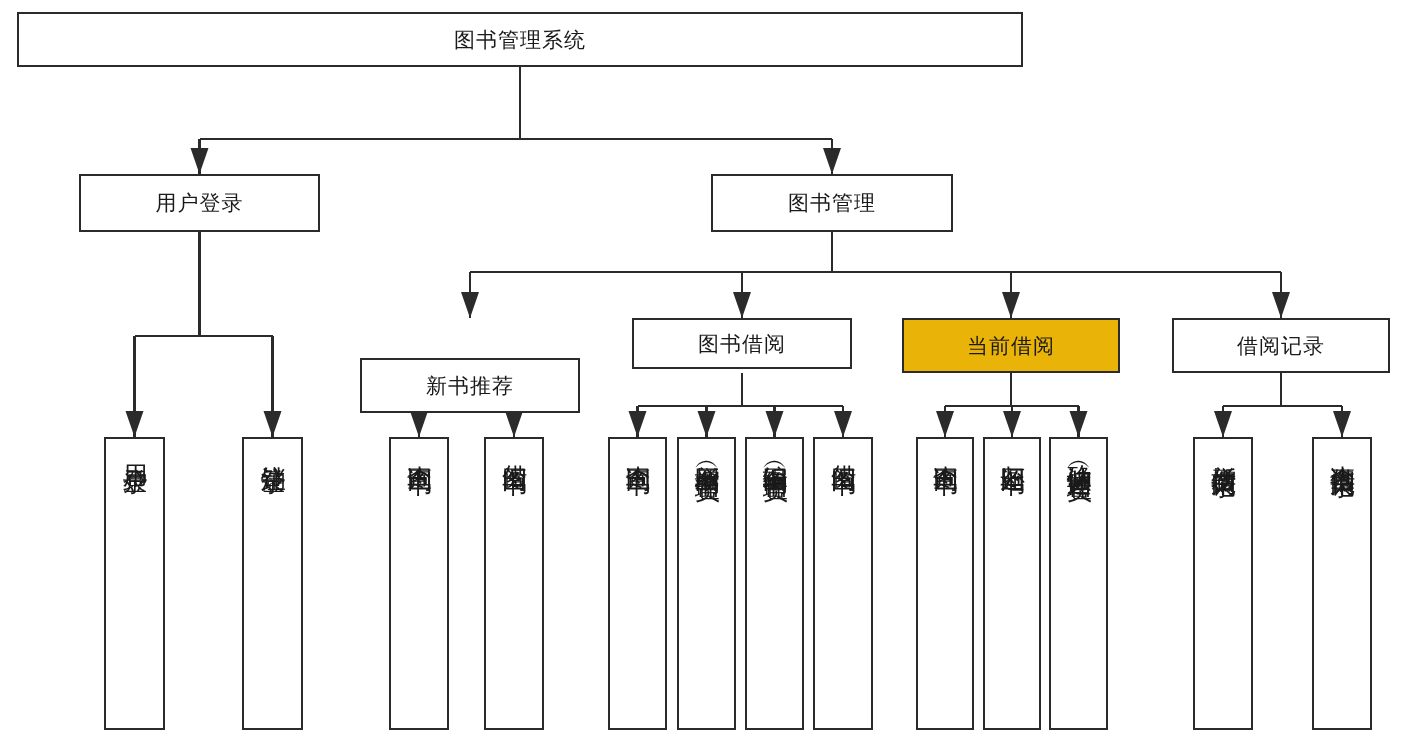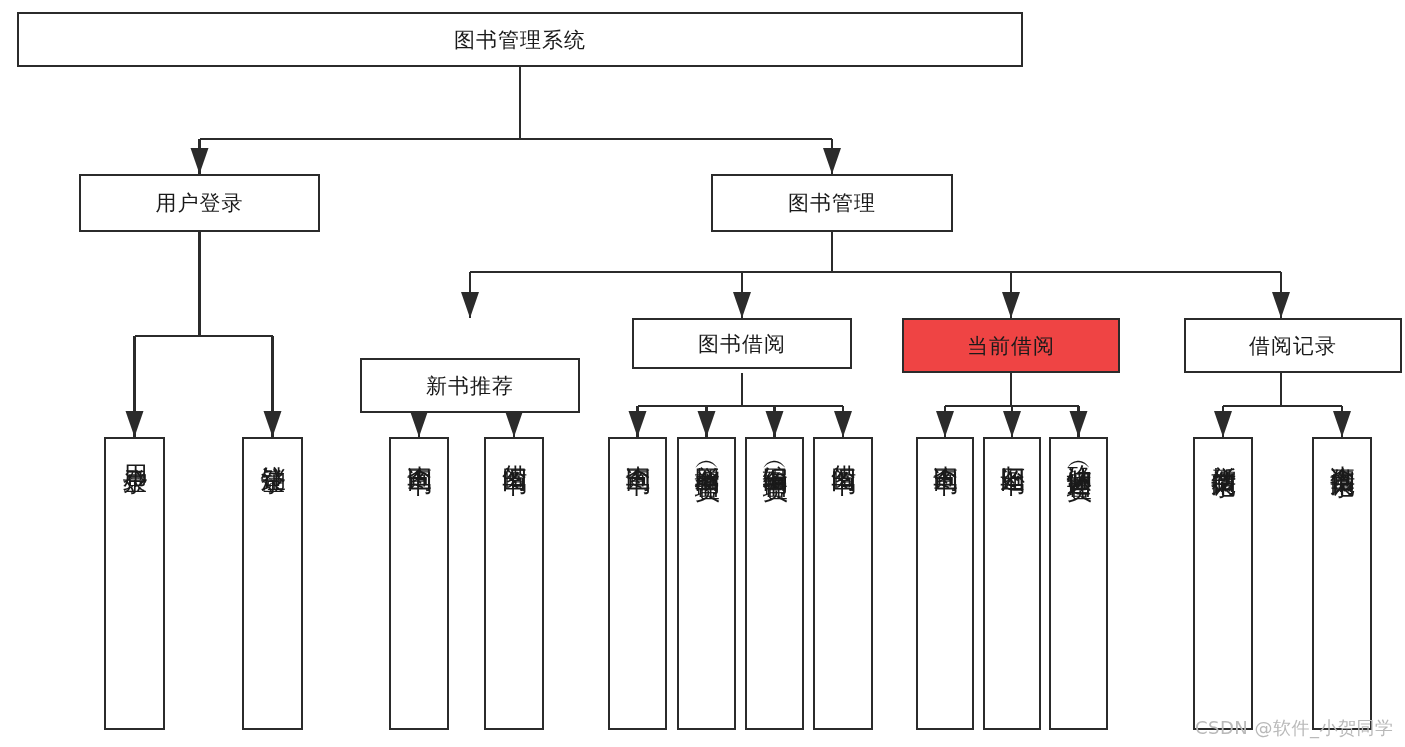--- a/index.html
+++ b/index.html
@@ -128,24 +128,24 @@
       </div>
       <div class="node horiz" style="left: 711px; top: 174px; width: 242px; height: 58px; border-color: rgb(43, 43, 43); background: rgb(255, 255, 255); color: rgb(26, 26, 26);">
         <span>图书管理</span>
       </div>
       <div class="node horiz" style="left: 360px; top: 318px; width: 220px; height: 55px; border-color: rgb(43, 43, 43); background: rgb(255, 255, 255); color: rgb(26, 26, 26); margin-top: 40px;">
         <span>新书推荐</span>
       </div>
       <div class="node horiz" style="left: 632px; top: 318px; width: 220px; height: 51px; border-color: rgb(43, 43, 43); background: rgb(255, 255, 255); color: rgb(26, 26, 26); justify-content: center;">
         <span>图书借阅</span>
       </div>
-      <div class="node horiz" style="left: 902px; top: 318px; width: 218px; height: 55px; border-color: rgb(43, 43, 43); background: #ef4444; color: rgb(26, 26, 26);">
+      <div class="node horiz" style="left: 902px; top: 318px; width: 218px; height: 55px; border-color: rgb(43, 43, 43); background: #eab308; color: rgb(26, 26, 26);">
         <span>当前借阅</span>
       </div>
-      <div class="node horiz" style="left: 1172px; top: 318px; width: 218px; height: 55px; border-color: rgb(43, 43, 43); background: rgb(255, 255, 255); color: rgb(26, 26, 26); margin-left: 12px;">
+      <div class="node horiz" style="left: 1172px; top: 318px; width: 218px; height: 55px; border-color: rgb(43, 43, 43); background: rgb(255, 255, 255); color: rgb(26, 26, 26);">
         <span>借阅记录</span>
       </div>
       <div class="node vert" style="left: 104px; top: 437px; width: 61px; height: 293px; border-color: rgb(43, 43, 43); background: rgb(255, 255, 255); color: rgb(26, 26, 26);">
         <span class="vlabel">用户登录</span>
       </div>
       <div class="node vert" style="left: 242px; top: 437px; width: 61px; height: 293px; border-color: rgb(43, 43, 43); background: rgb(255, 255, 255); color: rgb(26, 26, 26);">
         <span class="vlabel">注销登录</span>
       </div>
       <div class="node vert" style="left: 389px; top: 437px; width: 60px; height: 293px; border-color: rgb(43, 43, 43); background: rgb(255, 255, 255); color: rgb(26, 26, 26);">
         <span class="vlabel">查询图书</span>
@@ -174,14 +174,13 @@
       <div class="node vert" style="left: 1049px; top: 437px; width: 59px; height: 293px; border-color: rgb(43, 43, 43); background: rgb(255, 255, 255); color: rgb(26, 26, 26);">
         <span class="vlabel">确认归还（管理员）</span>
       </div>
       <div class="node vert" style="left: 1193px; top: 437px; width: 60px; height: 293px; border-color: rgb(43, 43, 43); background: rgb(255, 255, 255); color: rgb(26, 26, 26);">
         <span class="vlabel">新增借阅记录</span>
       </div>
       <div class="node vert" style="left: 1312px; top: 437px; width: 60px; height: 293px; border-color: rgb(43, 43, 43); background: rgb(255, 255, 255); color: rgb(26, 26, 26);">
         <span class="vlabel">查询借阅记录</span>
       </div>
     </div>
-  <div class="watermark" style="left: 1195px; top: 716px;">CSDN @软件_小贺同学</div>
 </div>
 
 </body></html>

